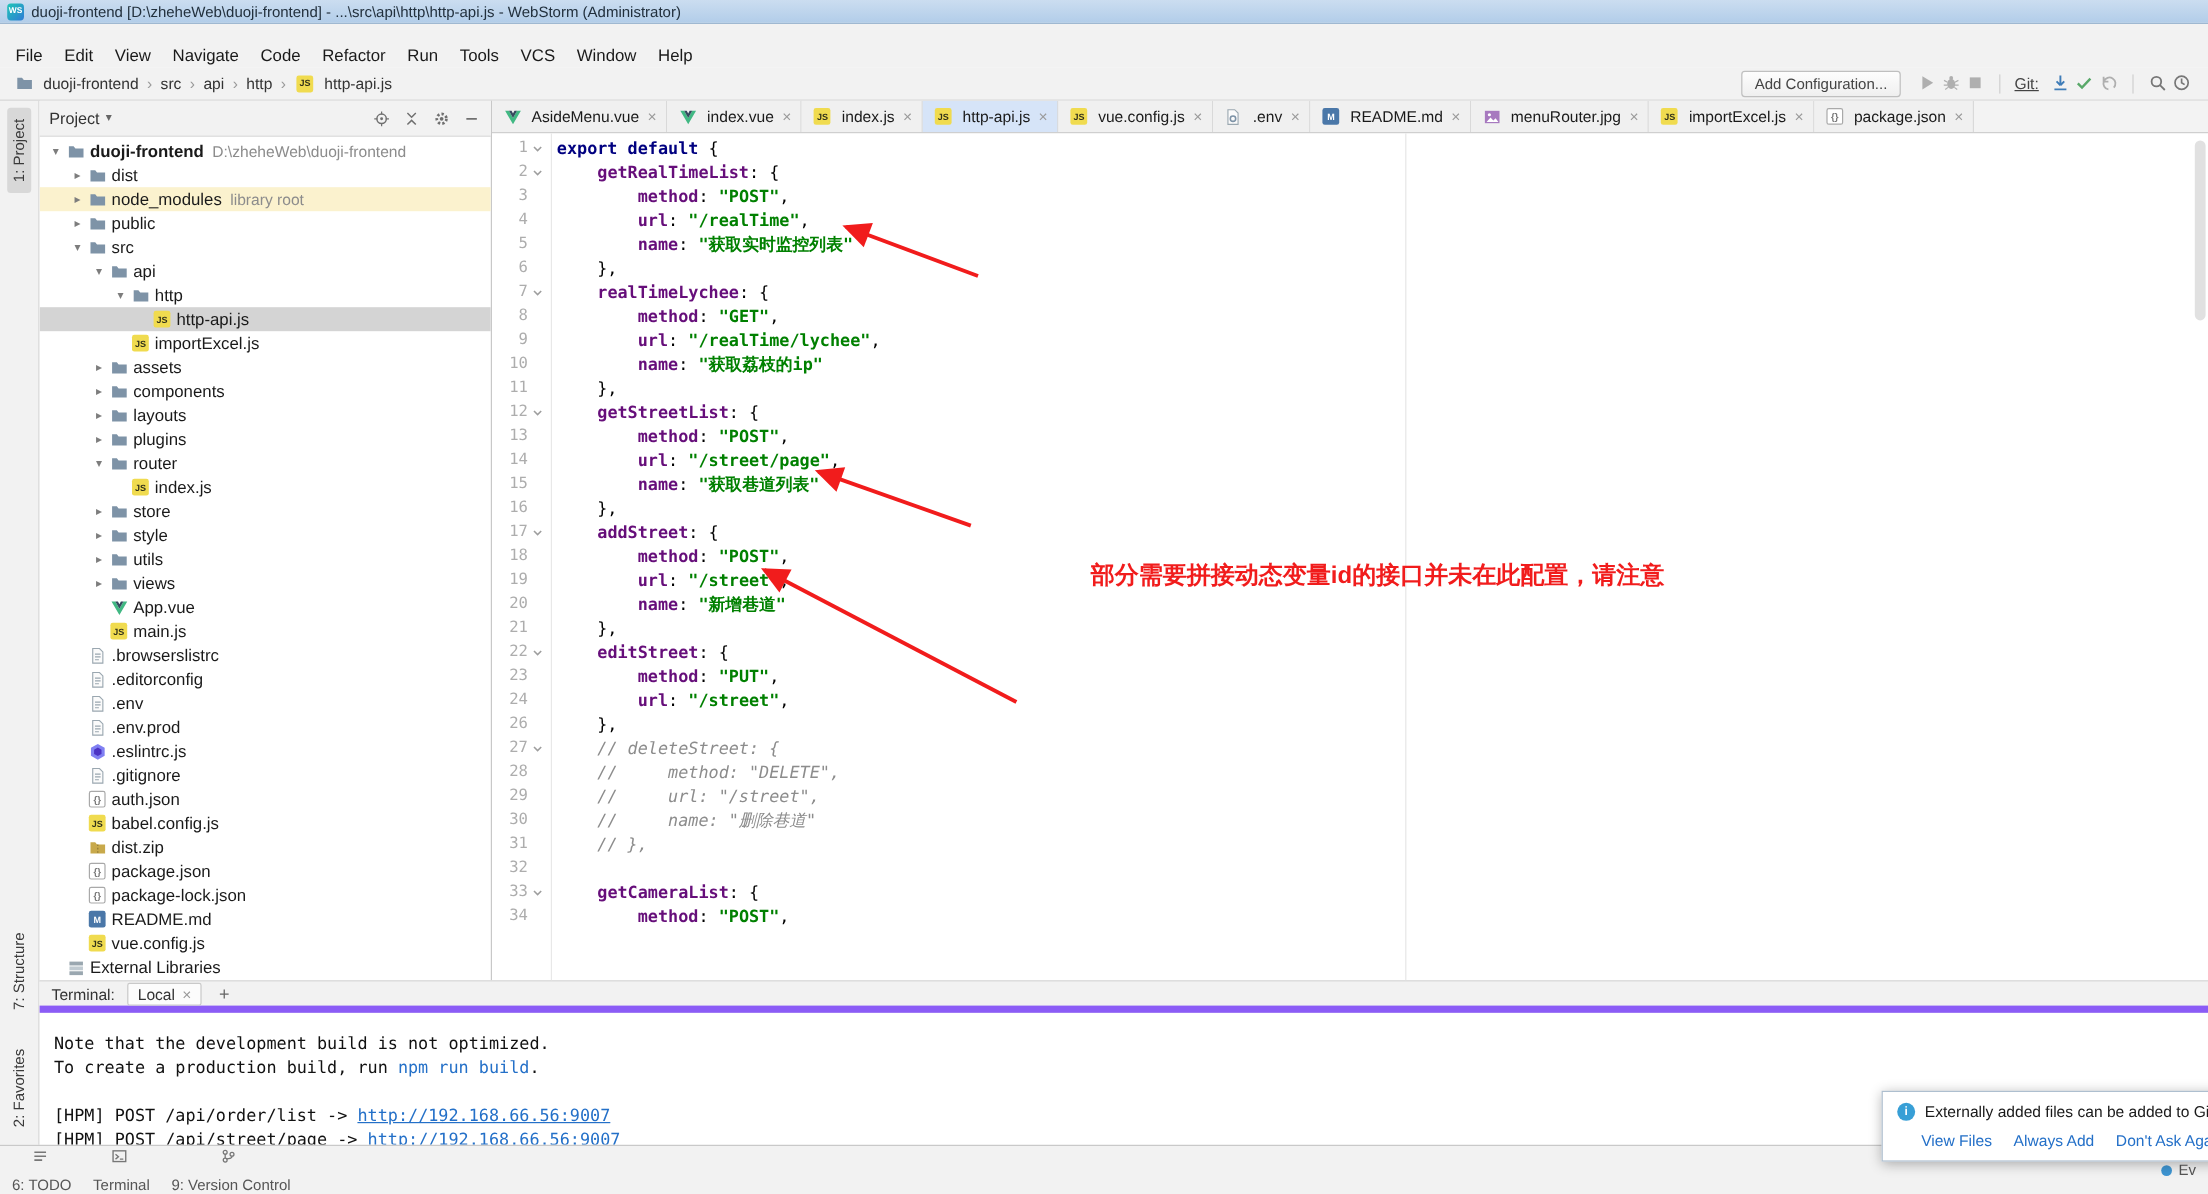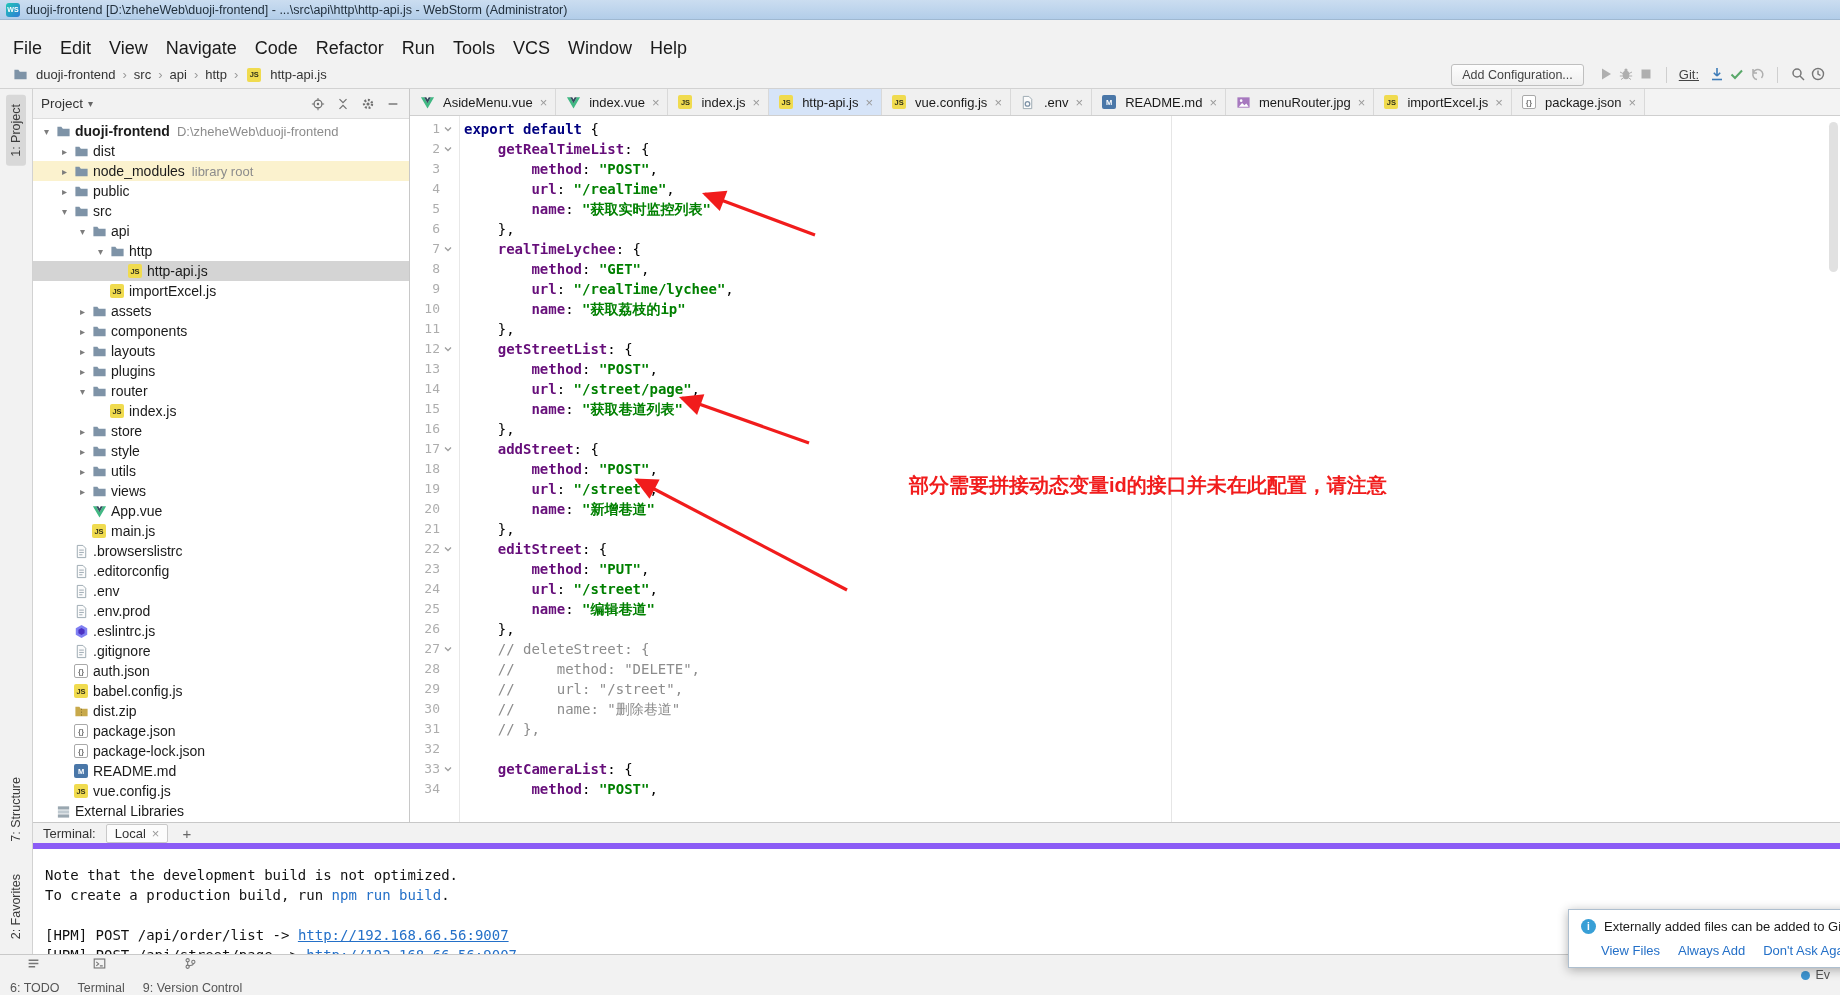--- a/index.html
+++ b/index.html
@@ -9,21 +9,21 @@
 
   
   .titlebar { flex:0 0 20px; background:linear-gradient(#CBDDF0,#B2CDE9); border-bottom:1px solid #9FB8D1;
               display:flex; align-items:center; gap:6px; padding:0 6px; font-size:12.5px; color:#22303d; }
   .ws-logo { width:14px; height:14px; border-radius:3px; background:linear-gradient(135deg,#20C6B7,#2E7BD6);
              color:#fff; font-size:7px; font-weight:bold; display:flex; align-items:center; justify-content:center; }
   .title-text { white-space:nowrap; overflow:hidden; }
 
   
   .menubar { flex:0 0 23px; background:#F2F2F2; display:flex; align-items:center; padding:0 4px; }
-  .menu-item { padding:2px 9px; font-size:18px; color:#1a1a1a; cursor:default;margin-top:16px; }
+  .menu-item { padding:2px 9px; font-size:14px; color:#1a1a1a; cursor:default;margin-top:16px; }
 
   
   .navbar { flex:0 0 28px; background:#F2F2F2; border-bottom:1px solid #D2D2D2; display:flex; align-items:center; padding:0 8px; }
   .crumbs { display:flex; align-items:center; gap:2px; font-size:13px; color:#333; }
   .crumb { display:flex; align-items:center; gap:4px; padding:1px 3px; }
   .crumb-sep { color:#9a9a9a; font-size:13px; padding:0 2px; }
   .nav-right { margin-left:auto; display:flex; align-items:center; gap:6px; padding-right:4px; }
   .addcfg-btn { background:linear-gradient(#FDFDFD,#EFEFEF); border:1px solid #BFBFBF; border-radius:3px;
                 font-size:12.5px; color:#444; padding:3px 10px; font-family:inherit; margin-right:6px; }
   .tb-icon { width:20px; height:20px; display:inline-flex; align-items:center; justify-content:center; }
@@ -73,21 +73,21 @@
   .gutter-line { position:absolute; left:49px; top:0; bottom:0; width:1px; background:#E8E8E8; }
   .margin-guide { position:absolute; left:761px; top:0; bottom:0; width:1px; background:#E6E6E6; }
   .code-line { display:flex; height:20px; white-space:pre; position:relative; z-index:1; }
   .lnum { width:30px; flex:0 0 auto; text-align:right; color:#ADADAD; font-size:13px; }
   .fold { width:16px; flex:0 0 auto; display:inline-flex; align-items:center; justify-content:center; }
   .fold-svg { width:10px; height:10px; }
   .code-text { padding-left:8px; }
   .tk-k { color:#000080; font-weight:bold; }
   .tk-p { color:#660E7A; font-weight:600; }
   .tk-s { color:#008000; font-weight:bold; }
-  .tk-c { color:#8C8C8C; }
+  .tk-c { color:#8C8C8C; font-style:italic; }
   .tk-cx { color:#4A86A8; font-style:italic; text-decoration:underline; }
   .tk-t { color:#000; }
   .arrows { position:absolute; left:0; top:0; width:100%; height:100%; pointer-events:none; z-index:3; }
   .red-note { position:absolute; left:499px; top:359px; color:#F11C1C; font-size:20px; font-weight:600; white-space:nowrap; z-index:3; font-family:"Liberation Sans","DejaVu Sans",sans-serif; }
   .scroll-thumb { position:absolute; right:2px; top:6px; width:9px; height:150px; background:#DADADA; border-radius:5px; opacity:.8; z-index:4; }
 
   
   .terminal { flex:1; display:flex; flex-direction:column; border-top:1px solid #C8C8C8; background:#fff; min-height:0; }
   .term-header { flex:0 0 26px; background:#F2F2F2; border-bottom:6px solid #8b5cf6; display:flex; align-items:center; gap:10px; padding:0 10px; font-size:13px; color:#333; }
   .term-tab { display:inline-flex; align-items:center; gap:6px; padding:1px 8px; background:#FCFCFC; border:1px solid #C9C9C9; border-radius:2px; }
@@ -690,21 +690,20 @@
                     </svg></span><span class="code-text"><span class="tk-t">    </span><span class="tk-p">addStreet</span><span class="tk-t">: {</span></span></div>
                 <div class="code-line"><span class="lnum">18</span><span class="fold"></span><span class="code-text"><span class="tk-t">        </span><span class="tk-p">method</span><span class="tk-t">: </span><span class="tk-s">"POST"</span><span class="tk-t">,</span></span></div>
                 <div class="code-line"><span class="lnum">19</span><span class="fold"></span><span class="code-text"><span class="tk-t">        </span><span class="tk-p">url</span><span class="tk-t">: </span><span class="tk-s">"/street"</span><span class="tk-t">,</span></span></div>
                 <div class="code-line"><span class="lnum">20</span><span class="fold"></span><span class="code-text"><span class="tk-t">        </span><span class="tk-p">name</span><span class="tk-t">: </span><span class="tk-s">"新增巷道"</span></span></div>
                 <div class="code-line"><span class="lnum">21</span><span class="fold"></span><span class="code-text"><span class="tk-t">    },</span></span></div>
                 <div class="code-line"><span class="lnum">22</span><span class="fold"><svg class="fold-svg" viewBox="0 0 10 10">
                       <path d="M2 3.5l3 3 3-3" stroke="#9E9E9E" stroke-width="1.3" fill="none"></path>
                     </svg></span><span class="code-text"><span class="tk-t">    </span><span class="tk-p">editStreet</span><span class="tk-t">: {</span></span></div>
                 <div class="code-line"><span class="lnum">23</span><span class="fold"></span><span class="code-text"><span class="tk-t">        </span><span class="tk-p">method</span><span class="tk-t">: </span><span class="tk-s">"PUT"</span><span class="tk-t">,</span></span></div>
                 <div class="code-line"><span class="lnum">24</span><span class="fold"></span><span class="code-text"><span class="tk-t">        </span><span class="tk-p">url</span><span class="tk-t">: </span><span class="tk-s">"/street"</span><span class="tk-t">,</span></span></div>
-                <div class="code-line"><span class="lnum">25</span><span class="fold"></span><span class="code-text"><span class="tk-t">        </span><span class="tk-p">name</span><span class="tk-t">: </span><span class="tk-s">"编辑巷道"</span></span></div>
                 <div class="code-line"><span class="lnum">26</span><span class="fold"></span><span class="code-text"><span class="tk-t">    },</span></span></div>
                 <div class="code-line"><span class="lnum">27</span><span class="fold"><svg class="fold-svg" viewBox="0 0 10 10">
                       <path d="M2 3.5l3 3 3-3" stroke="#9E9E9E" stroke-width="1.3" fill="none"></path>
                     </svg></span><span class="code-text"><span class="tk-t">    </span><span class="tk-c">// deleteStreet: {</span></span></div>
                 <div class="code-line"><span class="lnum">28</span><span class="fold"></span><span class="code-text"><span class="tk-t">    </span><span class="tk-c">//     method: "DELETE",</span></span></div>
                 <div class="code-line"><span class="lnum">29</span><span class="fold"></span><span class="code-text"><span class="tk-t">    </span><span class="tk-c">//     url: "/street",</span></span></div>
                 <div class="code-line"><span class="lnum">30</span><span class="fold"></span><span class="code-text"><span class="tk-t">    </span><span class="tk-c">//     name: "删除巷道"</span></span></div>
                 <div class="code-line"><span class="lnum">31</span><span class="fold"></span><span class="code-text"><span class="tk-t">    </span><span class="tk-c">// },</span></span></div>
                 <div class="code-line"><span class="lnum">32</span><span class="fold"></span></div>
                 <div class="code-line"><span class="lnum">33</span><span class="fold"><svg class="fold-svg" viewBox="0 0 10 10">

